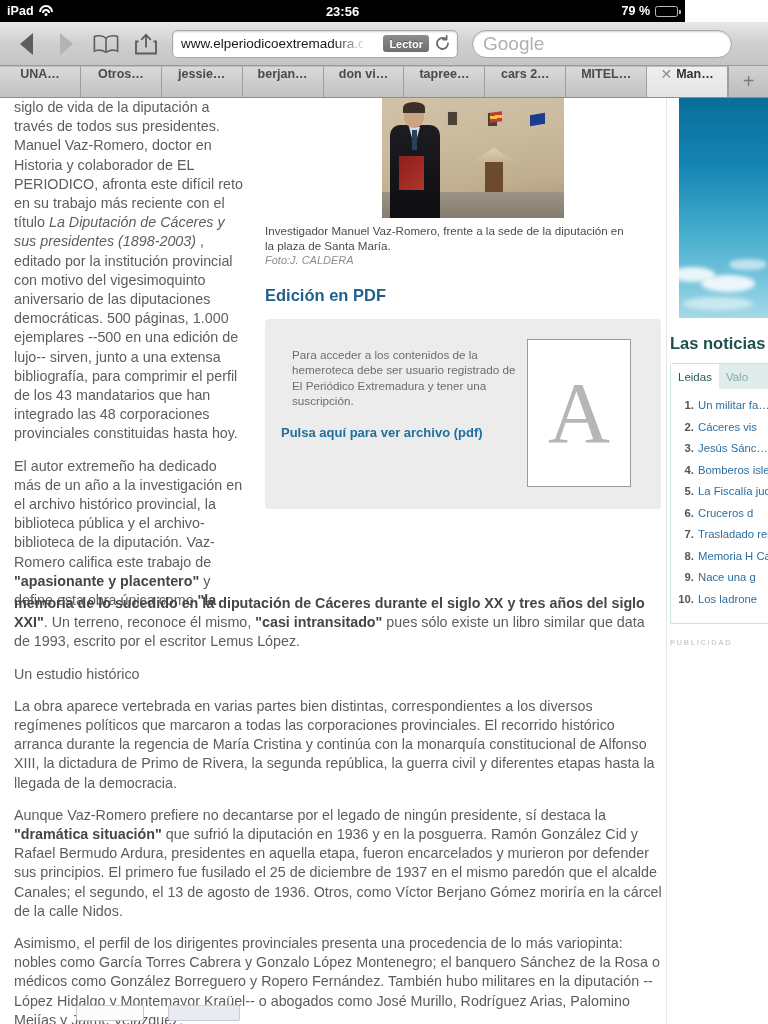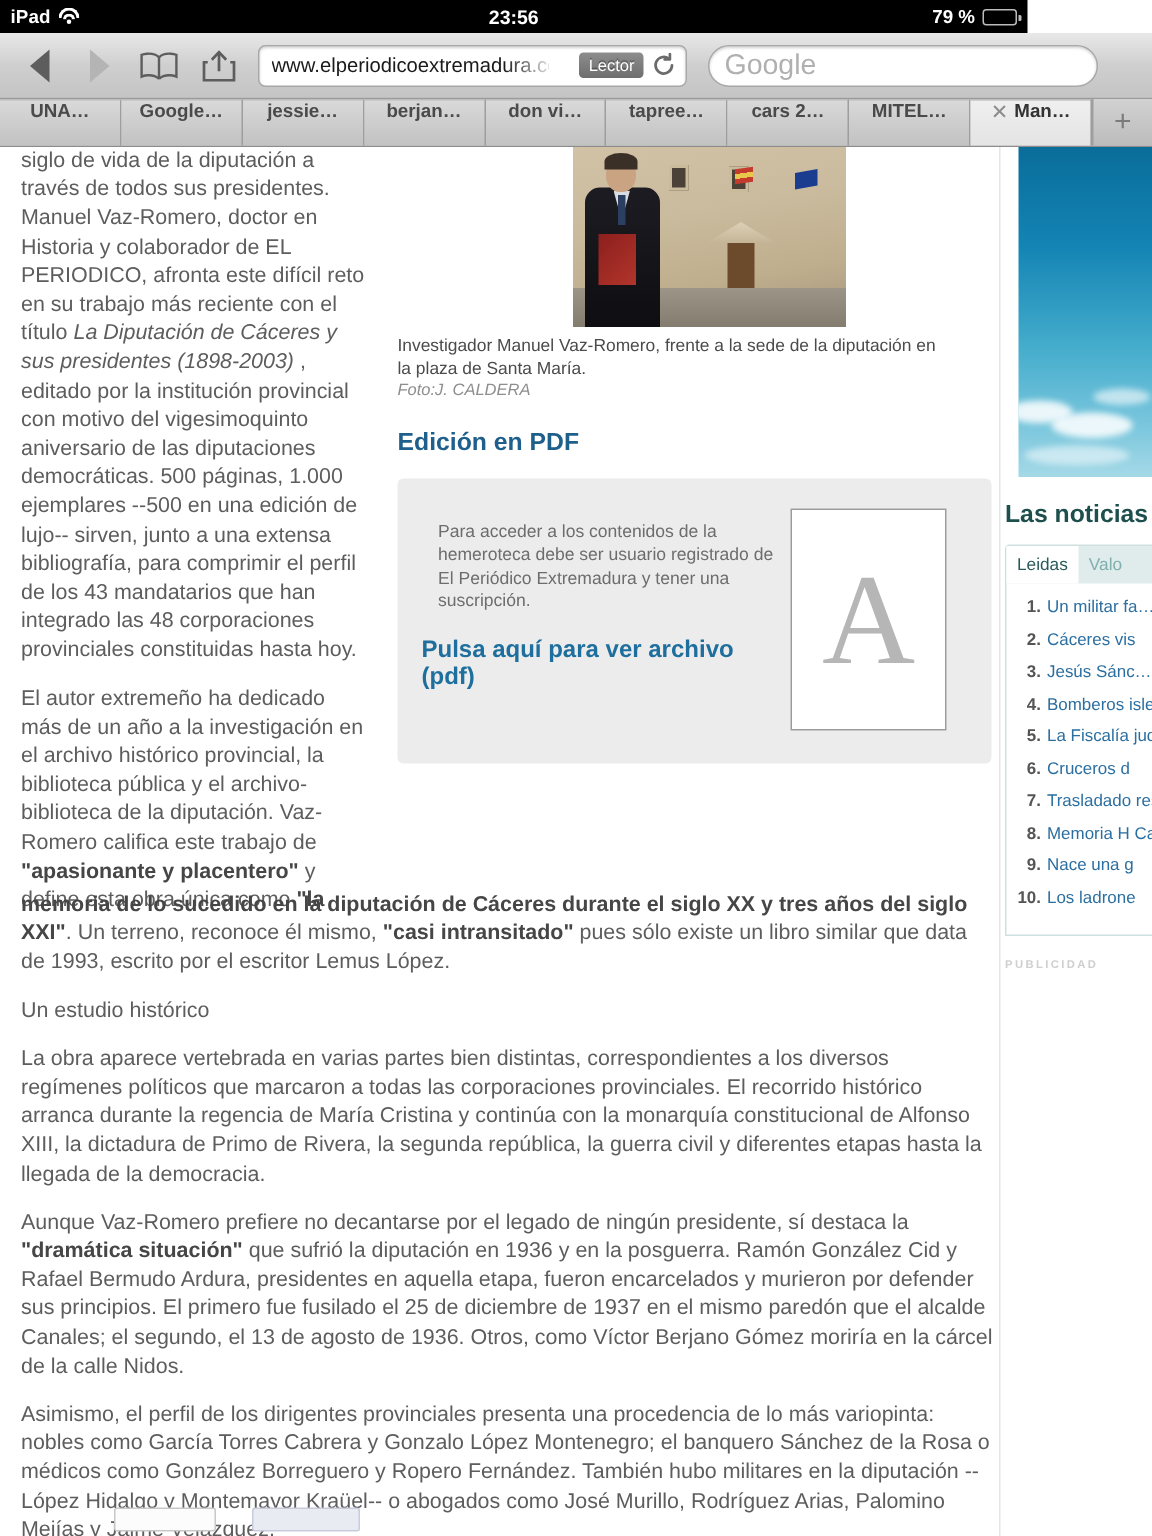--- a/index.html
+++ b/index.html
@@ -89,21 +89,21 @@
   }
   .url-text {
     font-size: 13.5px; color: #1a1a1a;
     white-space: nowrap; overflow: hidden;
     flex: 1;
     -webkit-mask-image: linear-gradient(to right, #000 84%, rgba(0,0,0,0.15) 100%);
     mask-image: linear-gradient(to right, #000 84%, rgba(0,0,0,0.15) 100%);
   }
   .reader-btn {
     background: linear-gradient(to bottom,#8d8d8d,#6e6e6e);
-    color: #fff; font-size: 11px; font-weight: normal;
+    color: #fff; font-size: 11px; font-weight: bold;
     border-radius: 3px; padding: 2.5px 6px;
     margin-right: 5px;
     flex: 0 0 auto;
     text-shadow: 0 -1px 0 rgba(0,0,0,0.3);
     margin-left: 20px;
   }
   .reload-btn { flex: 0 0 auto; width: 17px; height:17px; margin-right:2px; }
 
   .search-field {
     flex: 0 1 260px;
@@ -278,21 +278,21 @@
   }
   .pdf-left { width: 238px; }
   .pdf-b1 {
     font-size: 11.7px; font-weight: bold; color: #4b4b4b; line-height: 15px;
   }
   .pdf-b2 {
     font-size: 11.7px; color: #6d6d6d; line-height: 15.5px;
     margin-top: 10px; margin-left: 11px;
   }
   .pdf-link {
-    font-size: 16px; font-weight: bold; color: #1f6f9e;
+    font-size: 13px; font-weight: bold; color: #1f6f9e;
     margin-top: 16px;
   }
   .pdf-thumb {
     width: 104px; height: 148px;
     border: 1px solid #9a9a9a;
     background: #fff;
     margin-left: 8px; margin-top: 2px;
     position: relative;
     overflow: hidden;
   }
@@ -454,21 +454,21 @@
   <div class="search-field">
     <span class="search-ph">Google</span>
   </div>
 </div>
 
 <div class="tabbar">
   <div class="tab">
       <span>UNA…</span>
     </div>
   <div class="tab">
-      <span>Google…</span>
+      <span>Otros…</span>
     </div>
   <div class="tab">
       <span>jessie…</span>
     </div>
   <div class="tab">
       <span>berjan…</span>
     </div>
   <div class="tab">
       <span>don vi…</span>
     </div>

